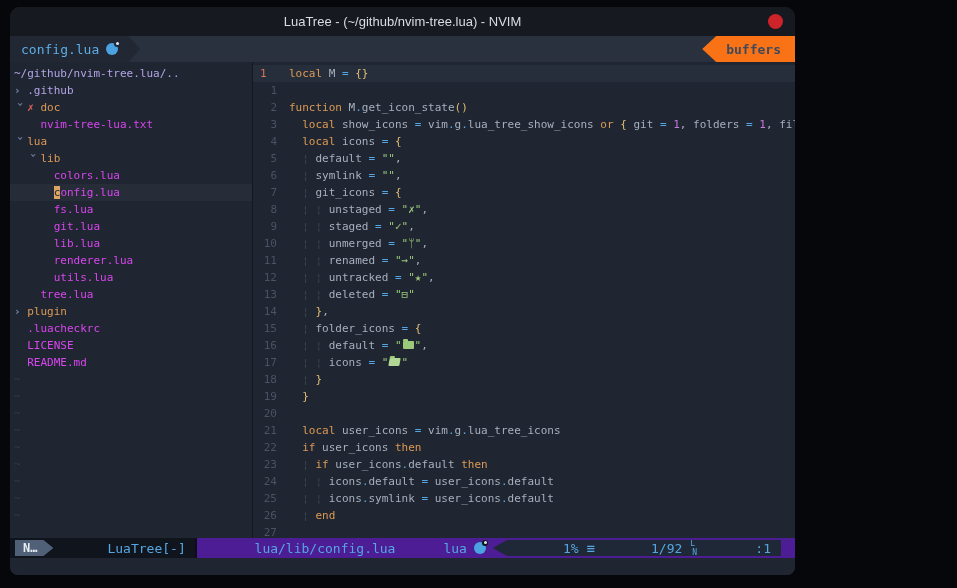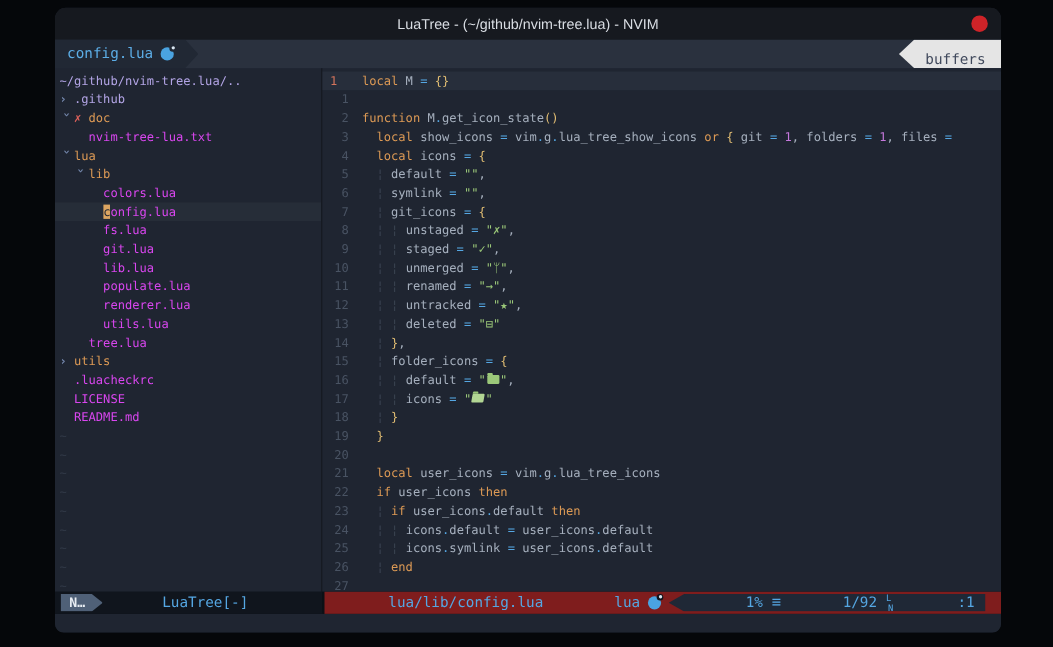--- a/index.html
+++ b/index.html
@@ -1,33 +1,33 @@
 <!DOCTYPE html>
 <html><head>
 <meta charset="utf-8">
 <style>
   * { margin:0; padding:0; box-sizing:border-box; }
   html,body { width:957px; height:588px; background:#05070a; overflow:hidden;
     font-family:"DejaVu Sans Mono","DejaVu Sans",monospace; }
-  .window { position:absolute; left:10px; top:7px; width:860px; height:568px;
-    background:#1f2531; border-radius:10px 10px 8px 8px; overflow:hidden;margin-left:40px; }
+  .window { position:absolute; left:10px; top:7px; width:785px; height:568px;
+    background:#1f2531; border-radius:10px 10px 8px 8px; overflow:hidden; }
   
   .titlebar { height:29px; background:#16191f; position:relative;
     display:flex; align-items:center; justify-content:center; }
   .title { font-family:"Liberation Sans","DejaVu Sans",sans-serif; font-size:13px; color:#d9dde3; }
   .close { position:absolute; right:12px; top:7px; width:15px; height:15px;
     border-radius:50%; background:#ce2328; }
   
   .tabline { height:26px; background:#2a313e; display:flex; align-items:stretch; font-size:13px; }
   .tab { background:#212834; color:#5cade6; display:flex; align-items:center; gap:7px;
     padding:0 22px 0 11px;
     clip-path:polygon(0 0, calc(100% - 12px) 0, 100% 50%, calc(100% - 12px) 100%, 0 100%); }
-  .tabline-right { margin-left:auto; background:#e5e5e5; color:#40495c;
-    display:flex; align-items:flex-end; padding:0 14px 0 24px;
-    clip-path:polygon(0 50%, 14px 0, 100% 0, 100% 100%, 14px 100%); }
+  .tabline-right { margin-left:auto; background:#f97316; color:#40495c;
+    display:flex; align-items:center; padding:0 14px 0 24px;
+    clip-path:polygon(0 50%, 14px 0, 100% 0, 100% 100%, 14px 100%);font-weight:bold; }
   
   .main { display:flex; height:476px; font-size:11px; line-height:17px; }
   .sidebar { width:242px; padding-top:3px; overflow:hidden; }
   .vsep { width:1px; background:#141820; }
   .editor { flex:1; padding-top:3px; overflow:hidden; }
   .tree-row { height:17px; white-space:pre; padding-left:4px; overflow:hidden; }
   .tree-row.cursorline { background:#262d38; }
   .code-line { height:17px; display:flex; white-space:pre; overflow:hidden; }
   .code-line.cur { background:#272e3b; }
   .nr { width:36px; flex:0 0 36px; text-align:right; padding-right:12px; color:#495363; }
@@ -46,21 +46,21 @@
   .tk-file { color:#d946ef; }
   .tk-red { color:#e0625c; }
   .tk-tilde { color:#323a48; }
   .tk-arrow, .tk-arrowd { color:#7386ab; font-weight:bold; }
   .tk-arrowd { display:inline-block; transform:rotate(90deg); }
   .tk-cursor { background:#dca561; color:#1f2531; }
   
   .statusline { height:20px; background:#0c1016; display:flex; font-size:13px; }
   .sl-left { width:243px; background:#10151d; display:flex; align-items:center; }
   .sl-gap { width:2px; background:#0c1016; }
-  .sl-right { flex:1; background:#7f1d1d; display:flex; align-items:center;text-align:right; }
+  .sl-right { flex:1; background:#4c1d95; display:flex; align-items:center;text-align:right; }
   .mode-badge { margin-left:5px; background:#4f6077; color:#e8edf3; font-weight:bold;
     padding:1px 16px 1px 8px; font-size:12px;
     clip-path:polygon(0 0, calc(100% - 10px) 0, 100% 50%, calc(100% - 10px) 100%, 0 100%); }
   .sl-blue { color:#55a7e3;padding-left:48px; }
   .sl-left .sl-blue { margin-left:6px; }
   .sl-path { margin-left:10px; }
   .sl-ft { margin-left:auto; display:flex; align-items:center; gap:7px; padding-right:14px; }
   .sl-seg { background:#1f2836; height:100%; display:flex; align-items:center; gap:8px;
     padding:0 10px 0 22px;
     clip-path:polygon(0 50%, 14px 0, 100% 0, 100% 100%, 14px 100%); }
@@ -110,25 +110,24 @@
         <div class="tree-row"><span class="tk-arrow">› </span><span class="tk-root">.github</span></div>
         <div class="tree-row"><span class="tk-arrowd">› </span><span class="tk-red">✗ </span><span class="tk-dir">doc</span></div>
         <div class="tree-row"><span class="tk-file">    nvim-tree-lua.txt</span></div>
         <div class="tree-row"><span class="tk-arrowd">› </span><span class="tk-dir">lua</span></div>
         <div class="tree-row"><span class="tk-file">  </span><span class="tk-arrowd">› </span><span class="tk-dir">lib</span></div>
         <div class="tree-row"><span class="tk-file">      colors.lua</span></div>
         <div class="tree-row cursorline"><span class="tk-file">      </span><span class="tk-cursor">c</span><span class="tk-file">onfig.lua</span></div>
         <div class="tree-row"><span class="tk-file">      fs.lua</span></div>
         <div class="tree-row"><span class="tk-file">      git.lua</span></div>
         <div class="tree-row"><span class="tk-file">      lib.lua</span></div>
-        <div class="tree-row"><span class="tk-file">      populate.lua</span></div>
         <div class="tree-row"><span class="tk-file">      renderer.lua</span></div>
         <div class="tree-row"><span class="tk-file">      utils.lua</span></div>
         <div class="tree-row"><span class="tk-file">    tree.lua</span></div>
-        <div class="tree-row"><span class="tk-arrow">› </span><span class="tk-dir">utils</span></div>
+        <div class="tree-row"><span class="tk-arrow">› </span><span class="tk-dir">plugin</span></div>
         <div class="tree-row"><span class="tk-file">  .luacheckrc</span></div>
         <div class="tree-row"><span class="tk-file">  LICENSE</span></div>
         <div class="tree-row"><span class="tk-file">  README.md</span></div>
         <div class="tree-row"><span class="tk-tilde">~</span></div>
         <div class="tree-row"><span class="tk-tilde">~</span></div>
         <div class="tree-row"><span class="tk-tilde">~</span></div>
         <div class="tree-row"><span class="tk-tilde">~</span></div>
         <div class="tree-row"><span class="tk-tilde">~</span></div>
         <div class="tree-row"><span class="tk-tilde">~</span></div>
         <div class="tree-row"><span class="tk-tilde">~</span></div>

